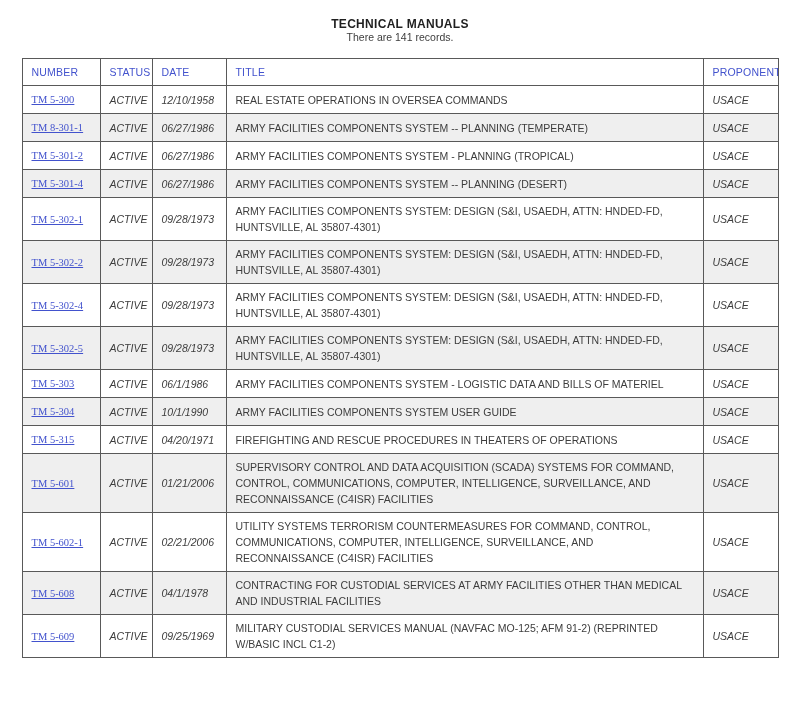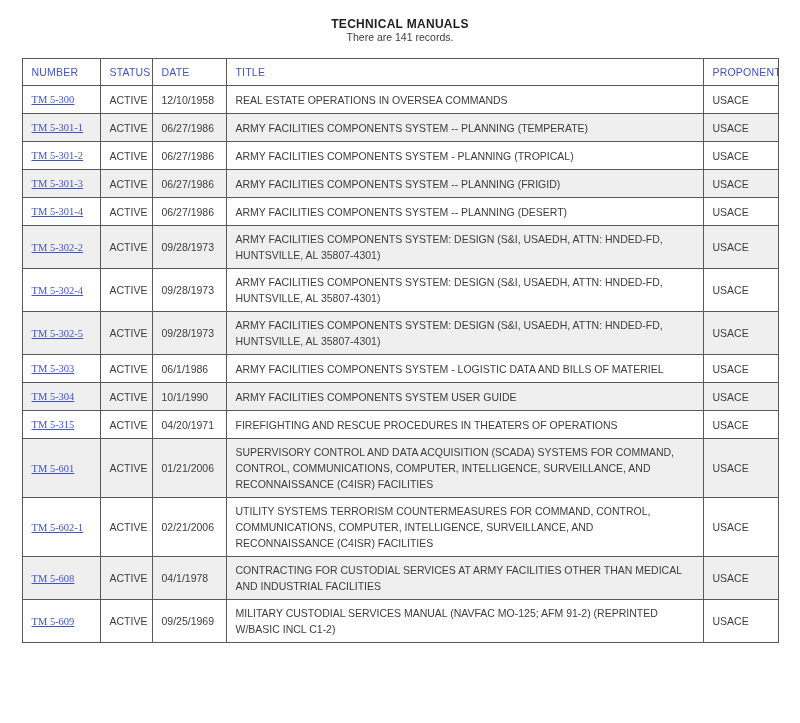--- a/index.html
+++ b/index.html
@@ -45,21 +45,21 @@
   }
   tbody tr:nth-child(even) { background: #efefef; }
   tbody tr:nth-child(odd) { background: #ffffff; }
   td.num a {
     color: #4252cd;
     text-decoration: underline;
     white-space: nowrap;
     cursor: pointer;
     font-family: Liberation Serif, serif;
   }
-  td.status, td.date, td.prop { white-space: nowrap; }
+  td.status, td.date, td.prop { white-space: nowrap; font-style: italic; }
 
   col.c-number { width: 78px; }
   col.c-status { width: 52px; }
   col.c-date { width: 74px; }
   col.c-title { width: 477px; }
   col.c-prop { width: 75px; }
 </style>
 </head>
 <body>
 
@@ -86,45 +86,45 @@
     </thead>
     <tbody id="manuals-body">
         <tr>
           <td class="num"><a>TM 5-300</a></td>
           <td class="status">ACTIVE</td>
           <td class="date">12/10/1958</td>
           <td class="title">REAL ESTATE OPERATIONS IN OVERSEA COMMANDS</td>
           <td class="prop">USACE</td>
         </tr>
         <tr>
-          <td class="num"><a>TM 5-301-1</a></td>
+          <td class="num"><a>TM 8-301-1</a></td>
           <td class="status">ACTIVE</td>
           <td class="date">06/27/1986</td>
           <td class="title">ARMY FACILITIES COMPONENTS SYSTEM -- PLANNING (TEMPERATE)</td>
           <td class="prop">USACE</td>
         </tr>
         <tr>
           <td class="num"><a>TM 5-301-2</a></td>
           <td class="status">ACTIVE</td>
           <td class="date">06/27/1986</td>
           <td class="title">ARMY FACILITIES COMPONENTS SYSTEM - PLANNING (TROPICAL)</td>
           <td class="prop">USACE</td>
         </tr>
         <tr>
-          <td class="num"><a>TM 5-301-3</a></td>
-          <td class="status">ACTIVE</td>
-          <td class="date">06/27/1986</td>
-          <td class="title">ARMY FACILITIES COMPONENTS SYSTEM -- PLANNING (FRIGID)</td>
-          <td class="prop">USACE</td>
-        </tr>
-        <tr>
           <td class="num"><a>TM 5-301-4</a></td>
           <td class="status">ACTIVE</td>
           <td class="date">06/27/1986</td>
           <td class="title">ARMY FACILITIES COMPONENTS SYSTEM -- PLANNING (DESERT)</td>
+          <td class="prop">USACE</td>
+        </tr>
+        <tr>
+          <td class="num"><a>TM 5-302-1</a></td>
+          <td class="status">ACTIVE</td>
+          <td class="date">09/28/1973</td>
+          <td class="title">ARMY FACILITIES COMPONENTS SYSTEM: DESIGN (S&amp;I, USAEDH, ATTN: HNDED-FD, HUNTSVILLE, AL 35807-4301)</td>
           <td class="prop">USACE</td>
         </tr>
         <tr>
           <td class="num"><a>TM 5-302-2</a></td>
           <td class="status">ACTIVE</td>
           <td class="date">09/28/1973</td>
           <td class="title">ARMY FACILITIES COMPONENTS SYSTEM: DESIGN (S&amp;I, USAEDH, ATTN: HNDED-FD, HUNTSVILLE, AL 35807-4301)</td>
           <td class="prop">USACE</td>
         </tr>
         <tr>

